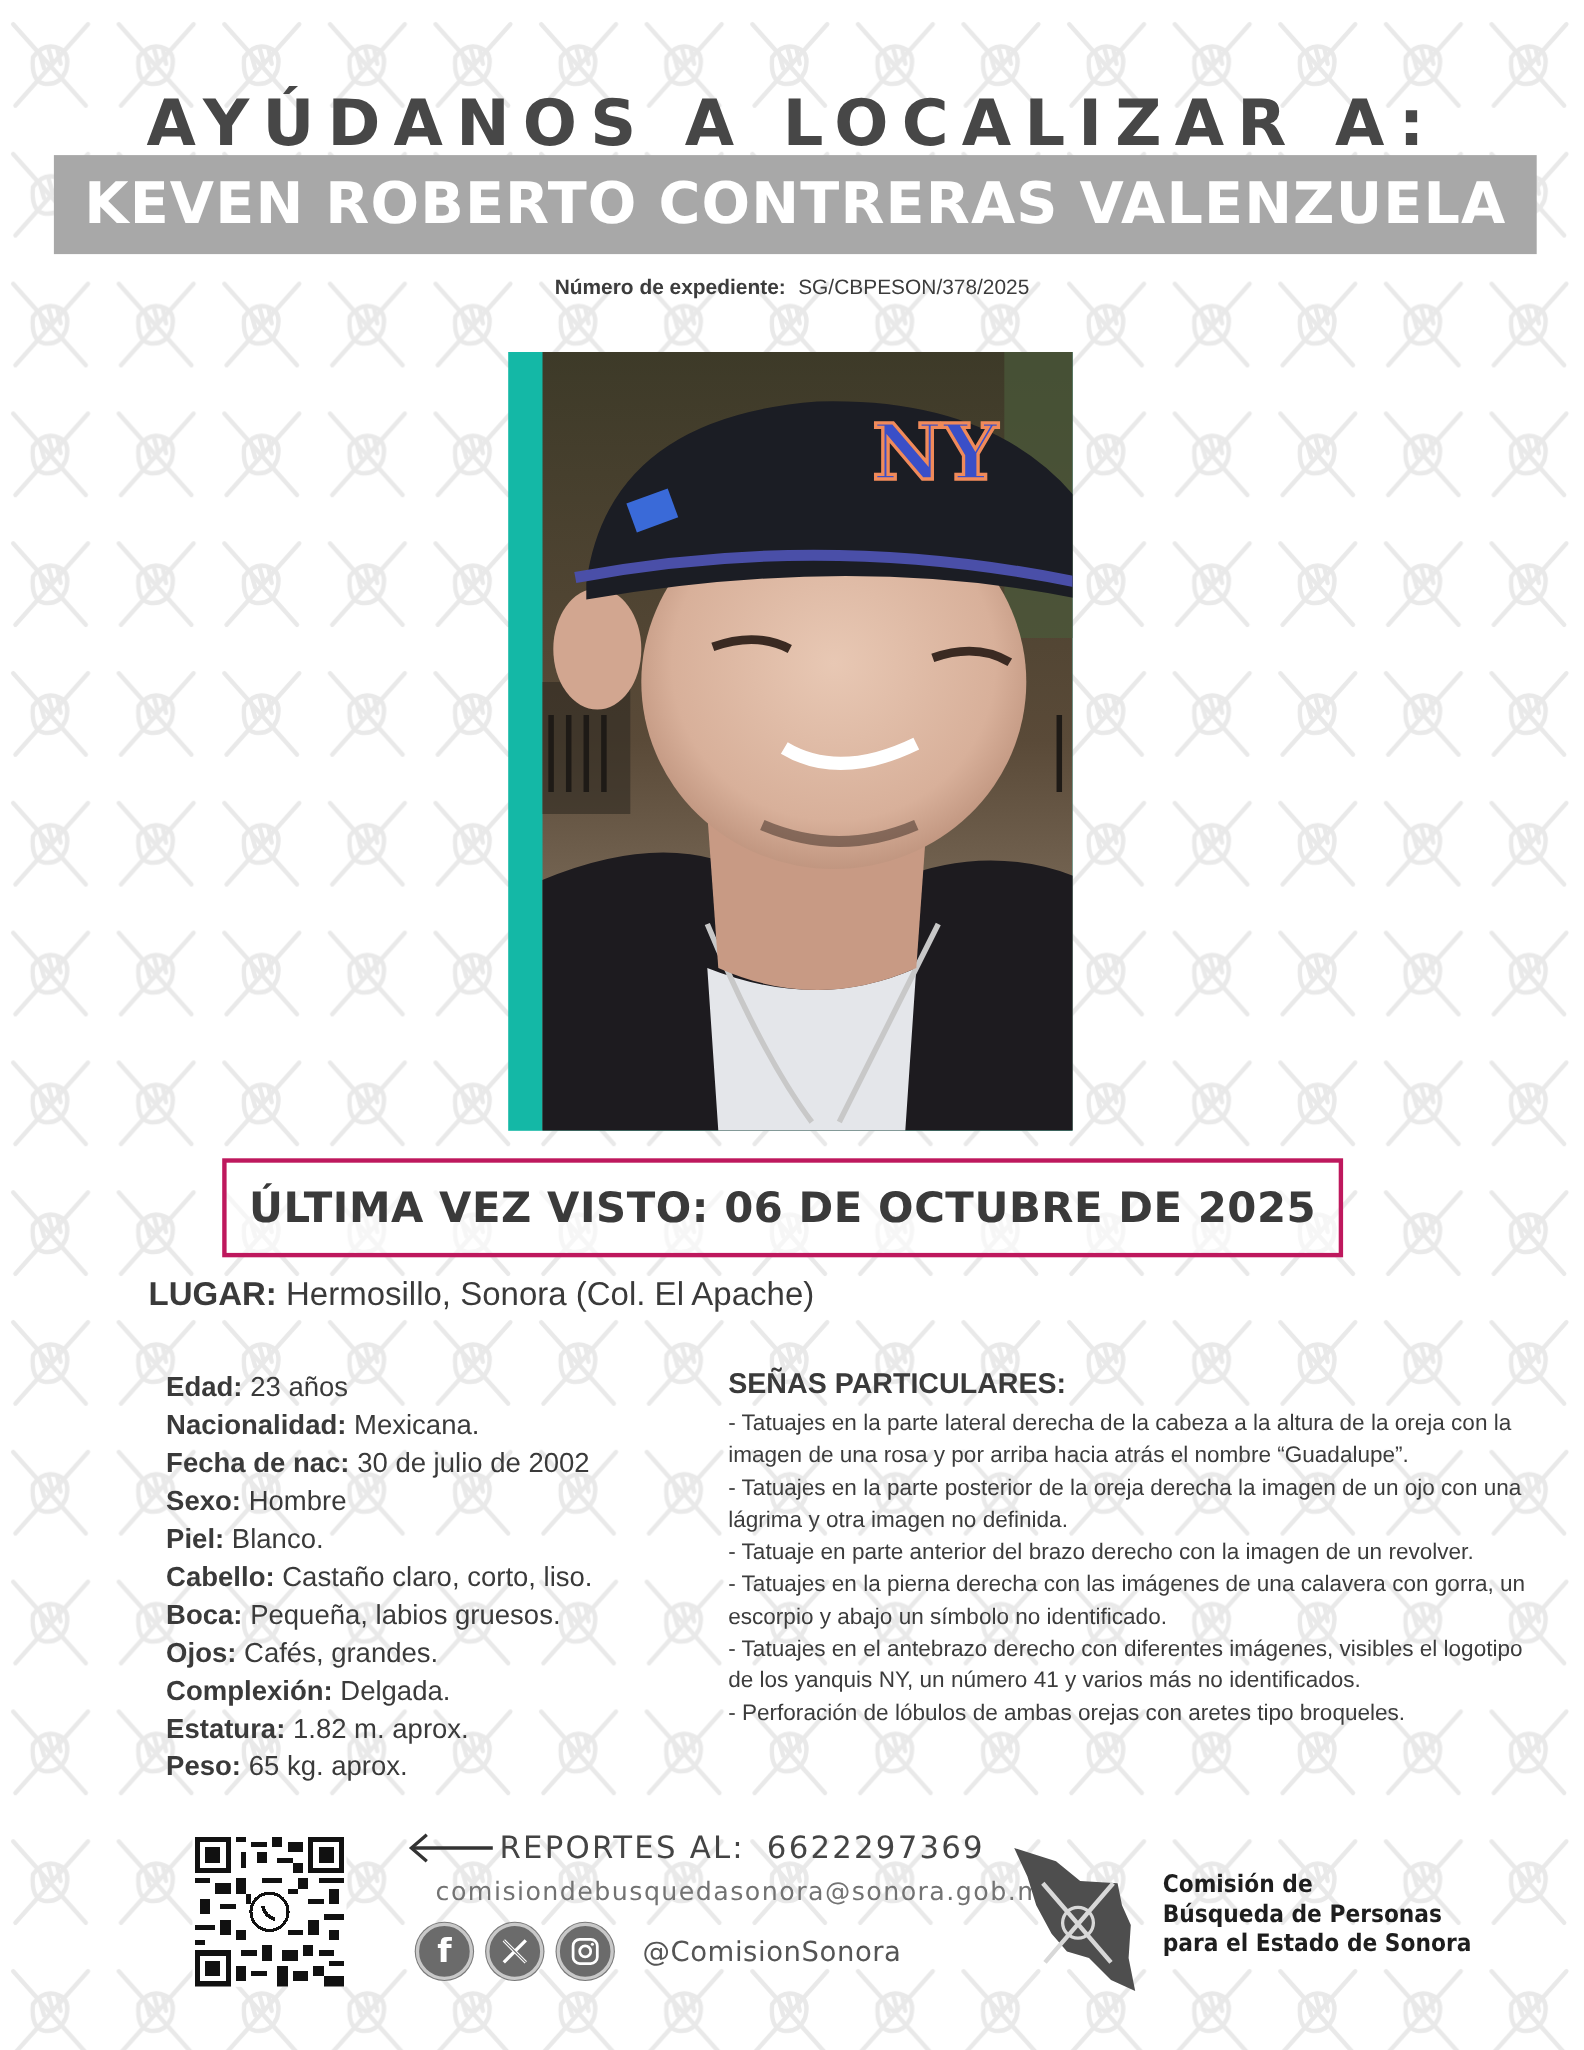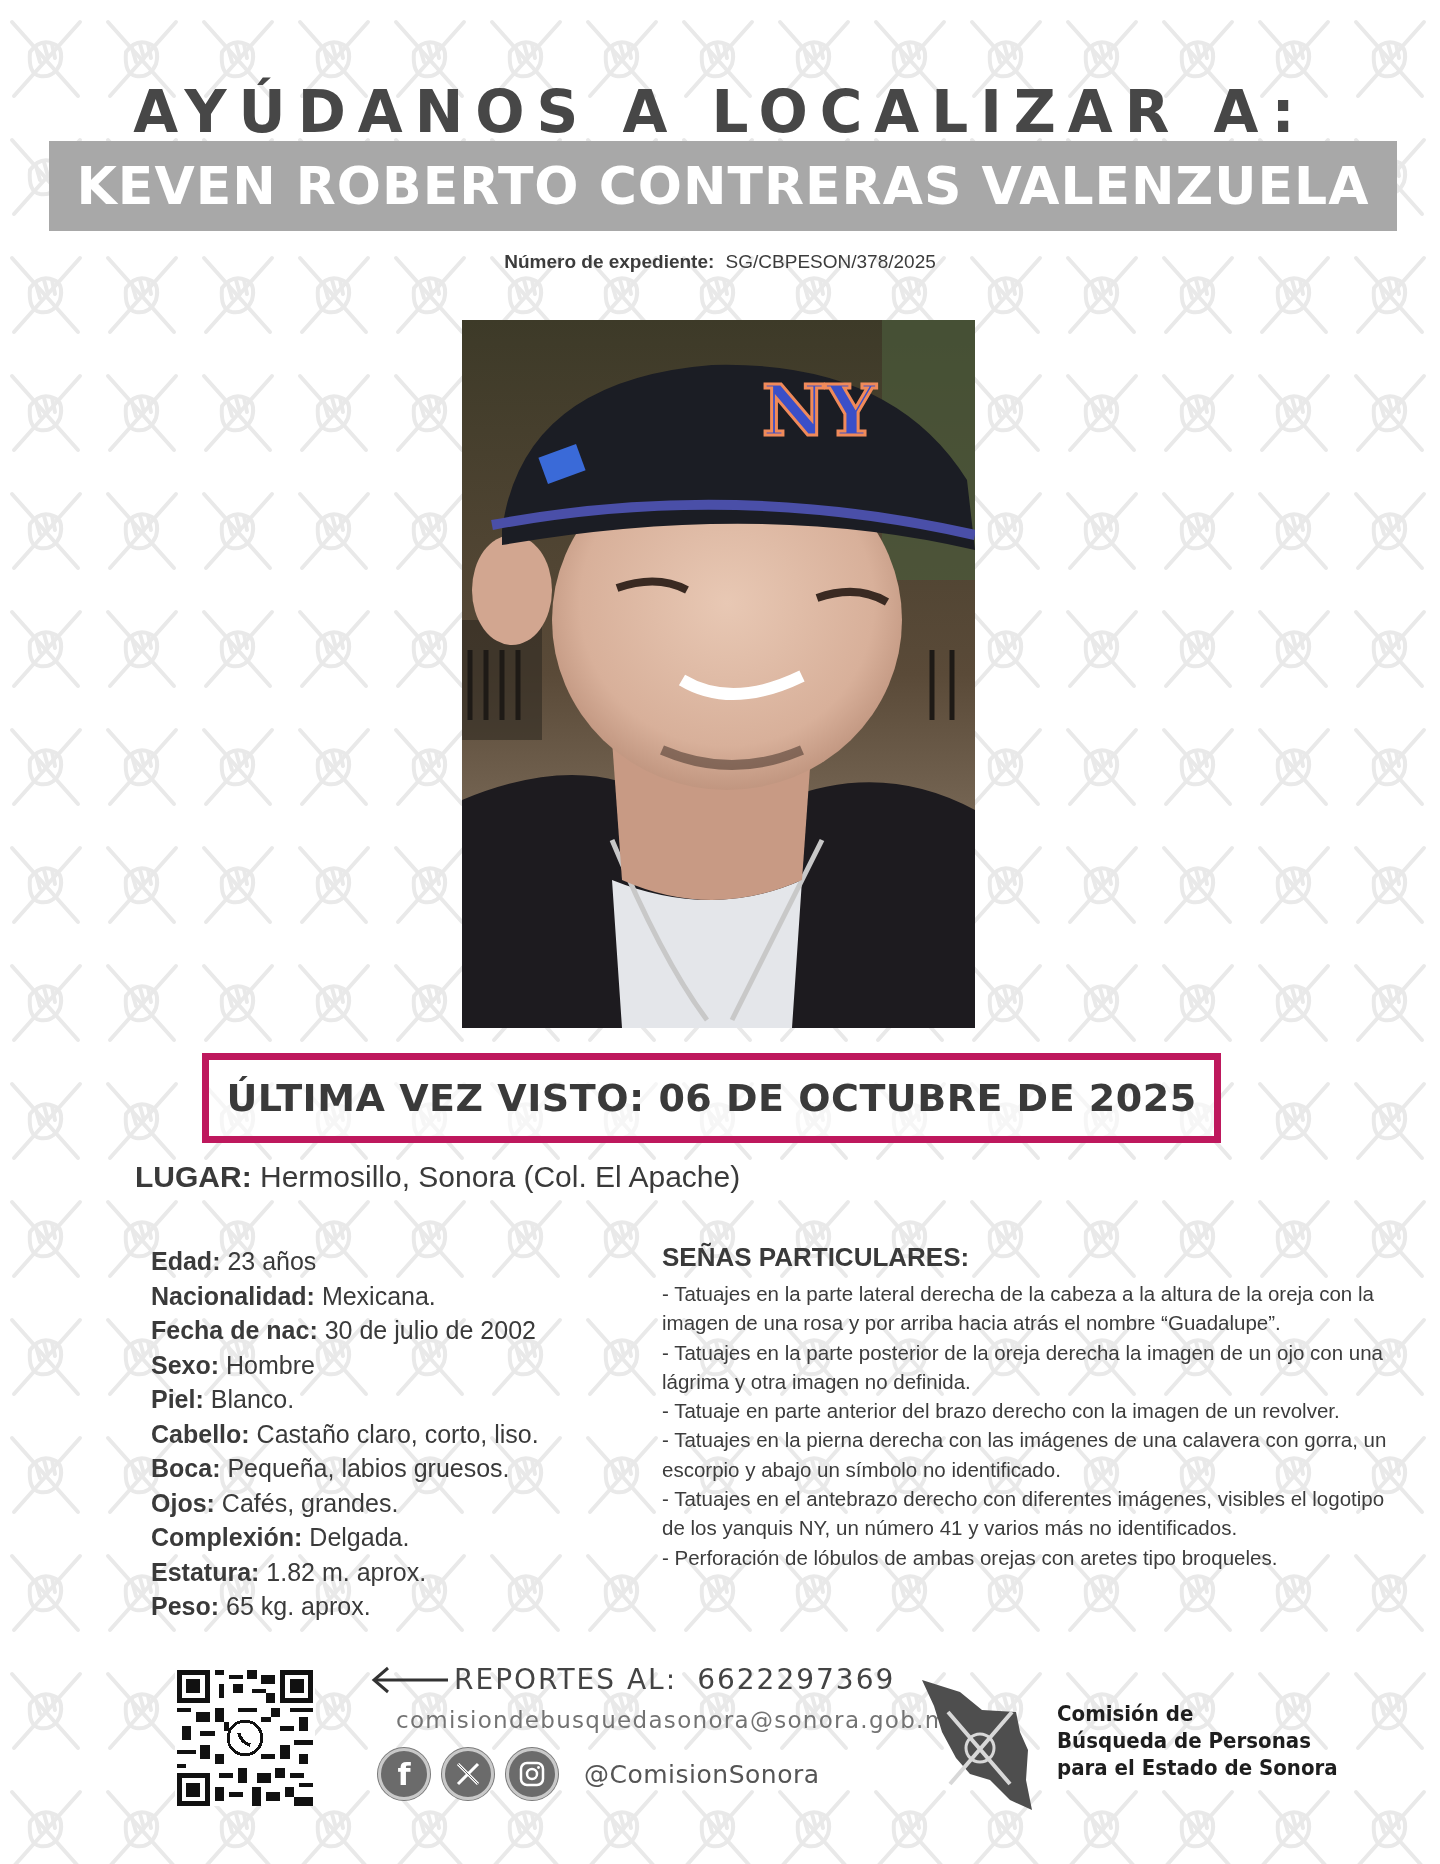--- a/index.html
+++ b/index.html
@@ -25,26 +25,26 @@
   }
   .file-no {
     position: absolute; left: 0; width: 1440px; top: 251px; text-align: center;
     font-size: 19px; color: #3c3c3c; font-family: "Liberation Sans", sans-serif;
   }
   .file-no .lbl { font-weight: bold; }
   .file-no .val { font-family: "Liberation Sans", sans-serif; margin-left: 6px; }
 
   .photo {
     position: absolute; left: 462px; top: 320px; width: 513px; height: 708px;
-    overflow: hidden; background: #14b8a6;
+    overflow: hidden; background: #14b8a6; padding-left: 31px;
   }
 
   .seen-box {
     position: absolute; left: 202px; top: 1053px; width: 1019px; height: 90px;
-    border: 7px solid #be185d; display: flex; align-items: center; justify-content: center;
+    border: 4px solid #be185d; display: flex; align-items: center; justify-content: center;
     background: rgba(255,255,255,0.6);
   }
   .seen-box span {
     font-family: "DejaVu Sans", sans-serif; font-weight: bold; font-size: 38px;
     color: #3a3a3a; letter-spacing: 0.5px;
   }
 
   .place {
     position: absolute; left: 135px; top: 1160px; font-size: 30px; color: #3a3a3a;
   }

